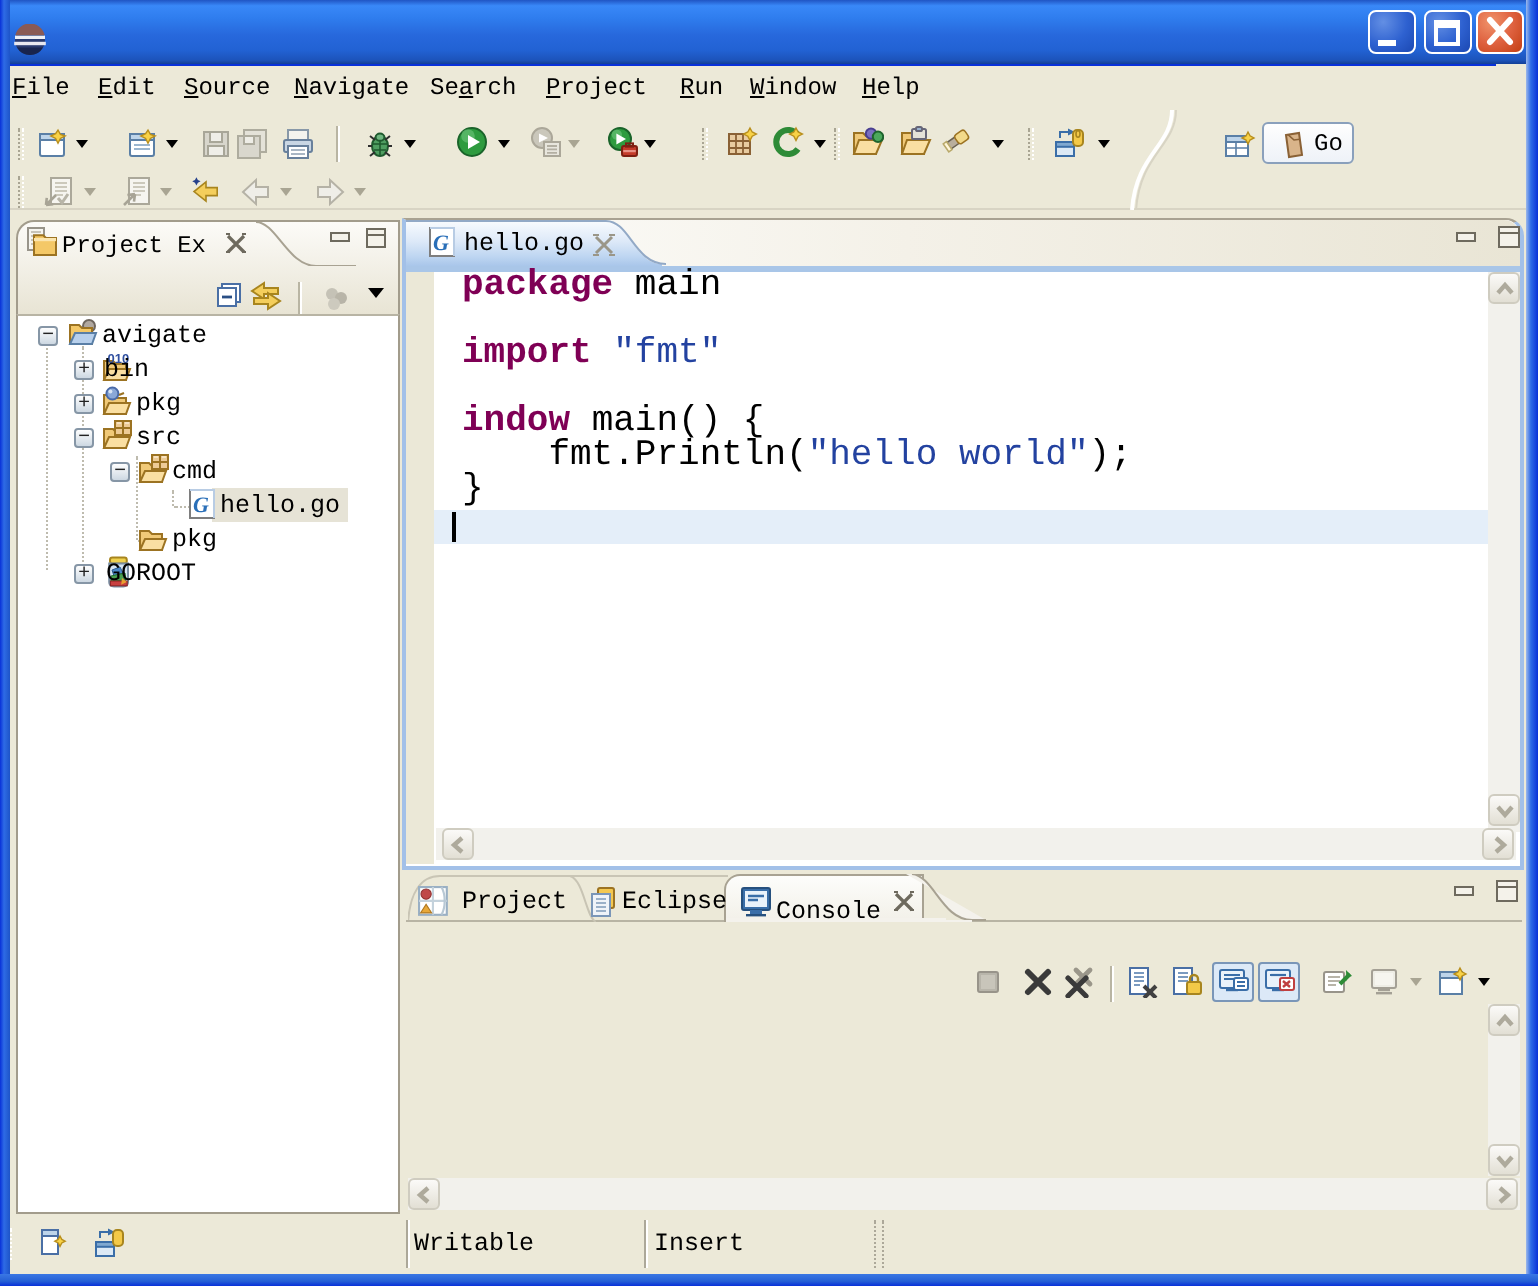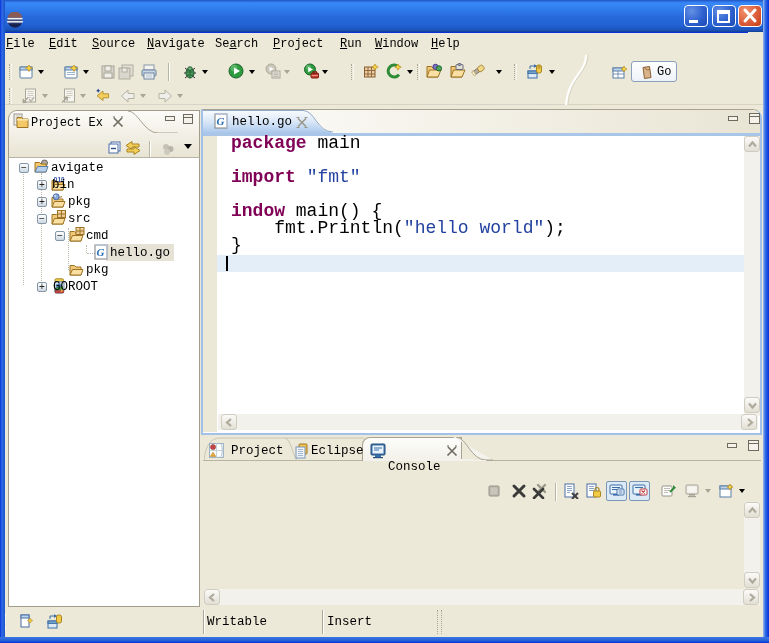--- a/index.html
+++ b/index.html
@@ -487,21 +487,21 @@
     </svg>
   <span class="tabtxt abs" style="left:108px;top:9px">Eclipse</span>
 
   <svg class="ticon" style="left:167px;top:8px" viewBox="0 0 16 16">
       <rect x="1" y="1" width="14" height="11" rx="1" fill="#3A6EA8" stroke="#26507E"></rect>
       <rect x="2.5" y="2.5" width="11" height="8" fill="#EAF2FA"></rect>
       <path d="M4 5 h8 M4 7 h5" stroke="#3A6EA8" stroke-width="1.2"></path>
       <rect x="5" y="12" width="6" height="2" fill="#3A6EA8"></rect>
       <rect x="3" y="14" width="10" height="1.2" fill="#26507E"></rect>
     </svg>
-  <span class="tabtxt abs" style="left:185px;top:25px">Console</span>
+  <span class="tabtxt abs" style="left:185px;top:14px">Console</span>
   <svg class="abs" style="left:243px;top:10px" width="12" height="12" viewBox="0 0 12 12">
       <path d="M2 2 L10 10 M10 2 L2 10" stroke="#6E6A5E" stroke-width="1.6"></path>
       <path d="M1 1 h2 M9 1 h2 M1 10 h2 M9 10 h2" stroke="#6E6A5E" stroke-width="1"></path>
     </svg>
   <div class="abs" style="left:524px;top:8px;width:10px;height:5px;border:1px solid #6E6A5E;background:#F4F2EA"></div>
   <div class="abs" style="left:545px;top:5px;width:11px;height:11px;border:1px solid #6E6A5E;background:#F4F2EA">
       <div style="height:2.5px;border-bottom:1px solid #6E6A5E"></div>
     </div>
 
   <svg class="ticon" style="left:283px;top:48px" viewBox="0 0 16 16">

